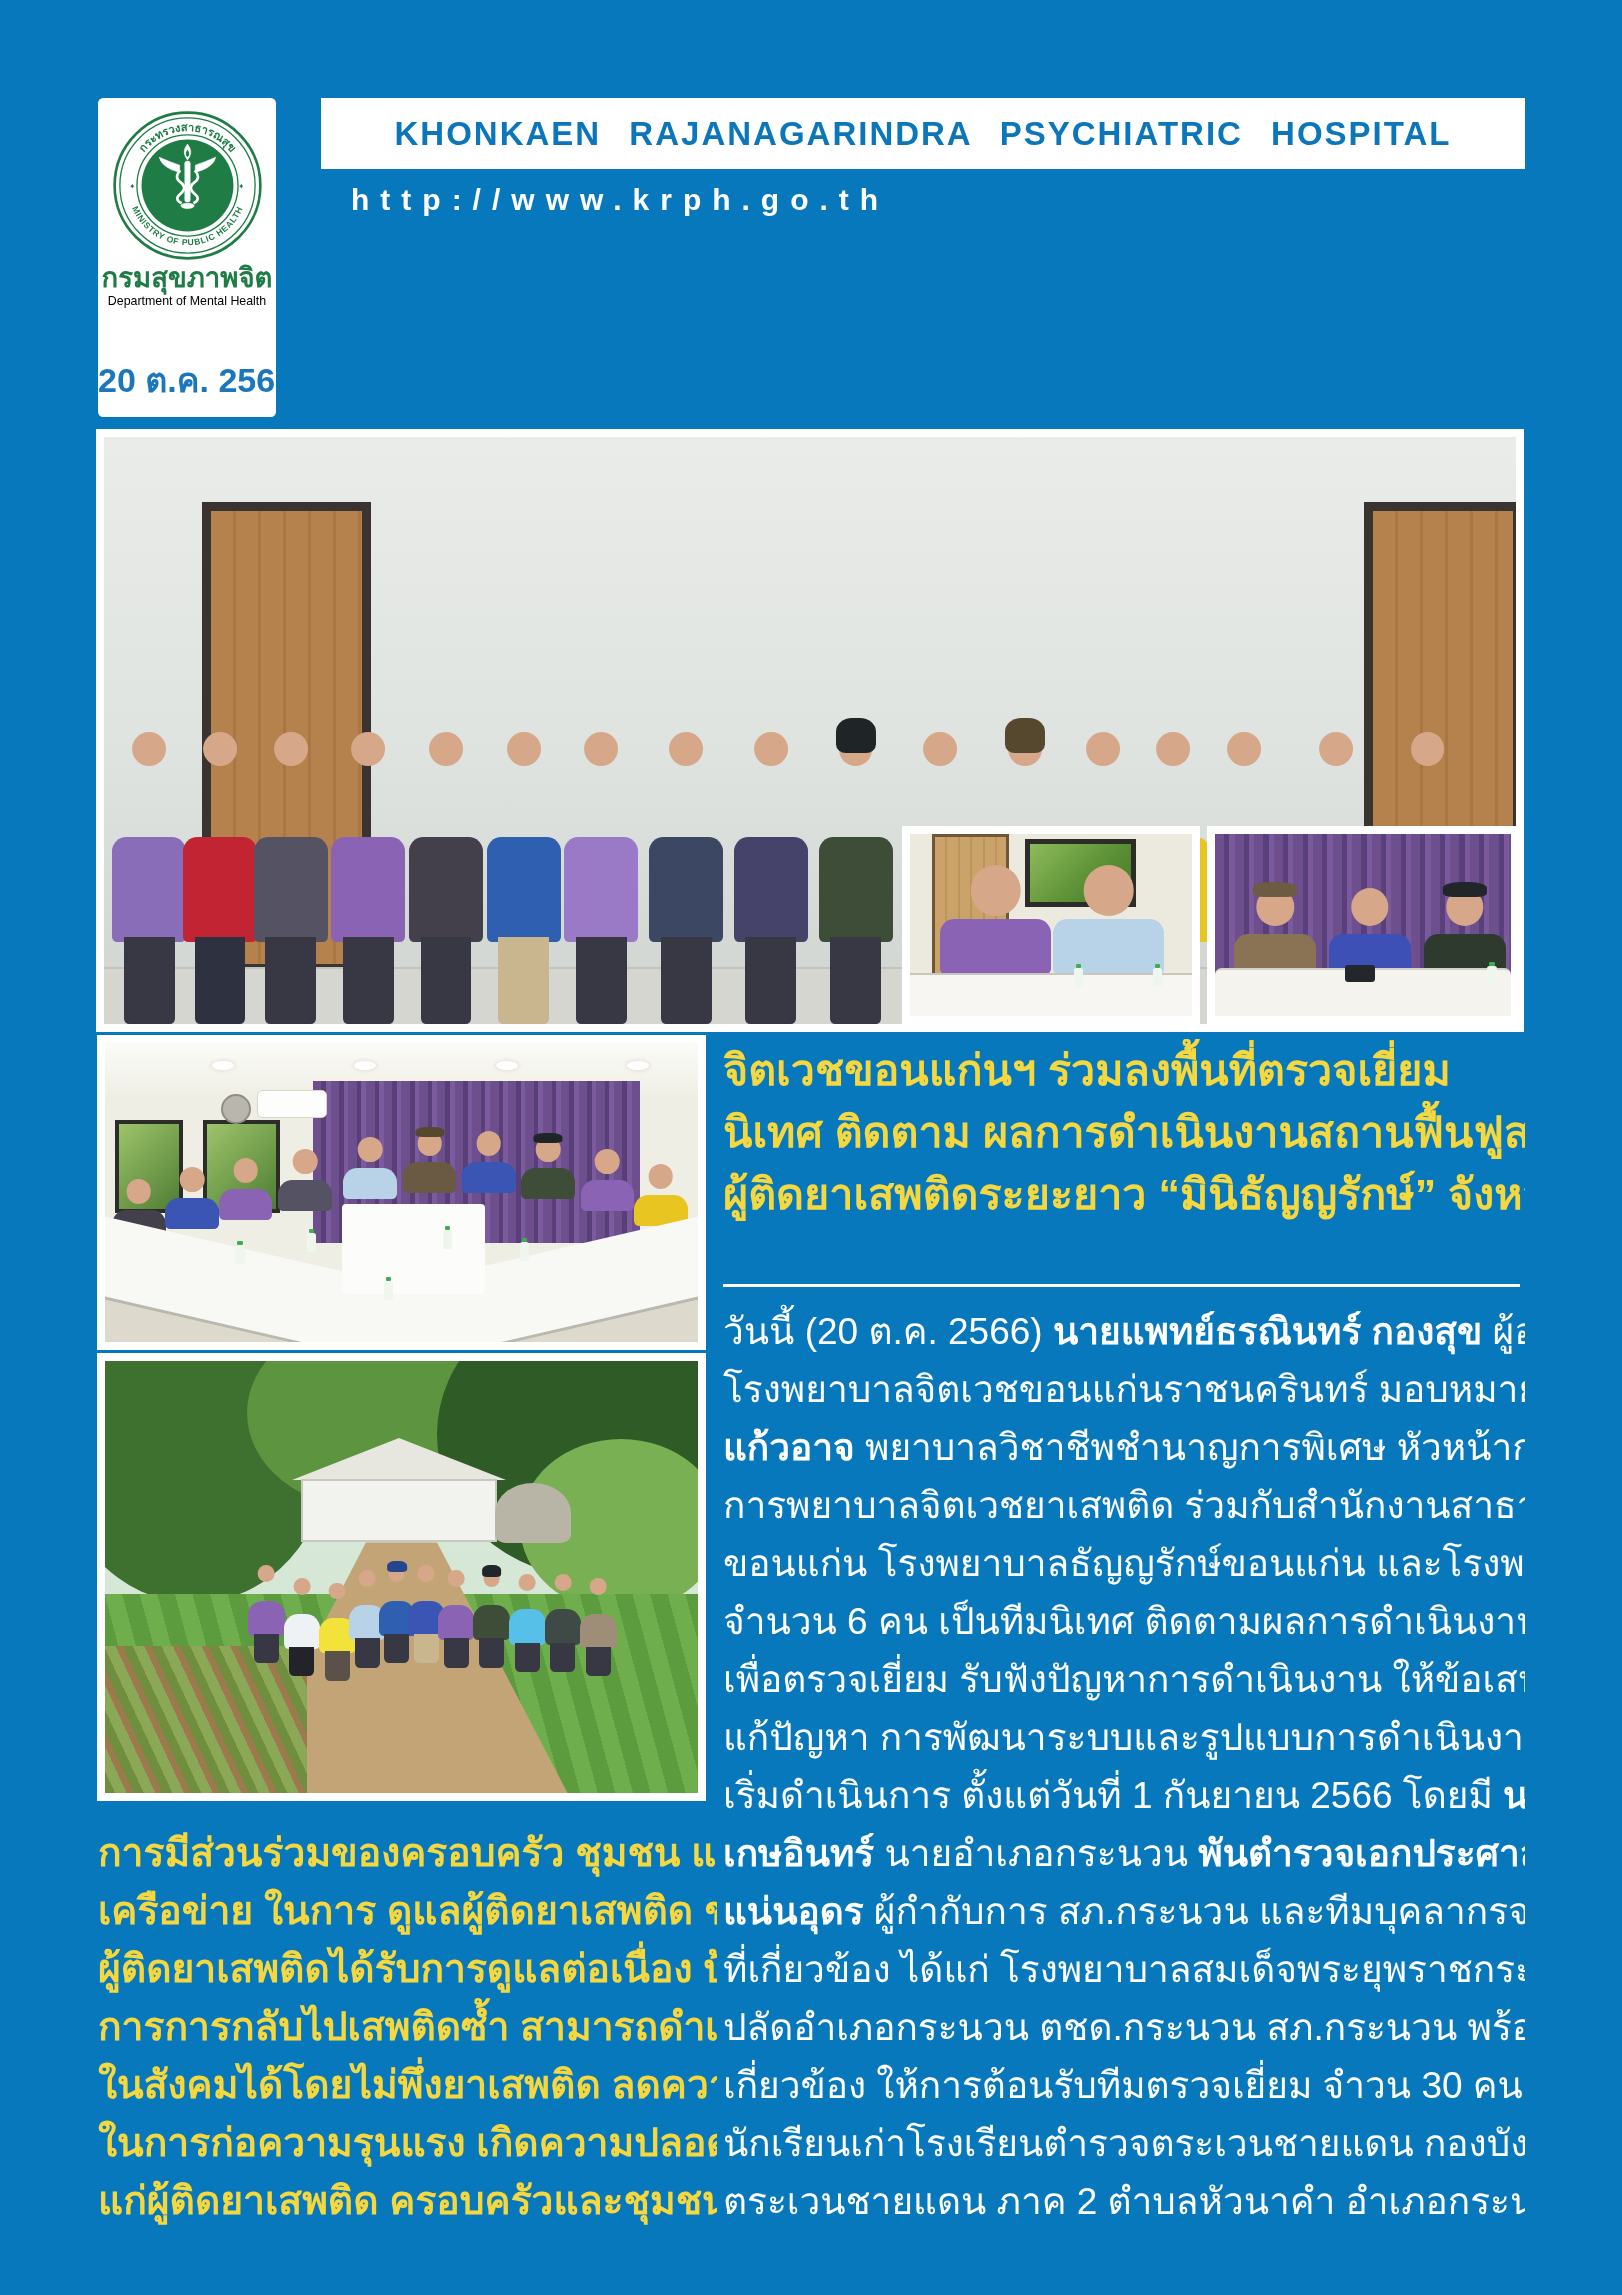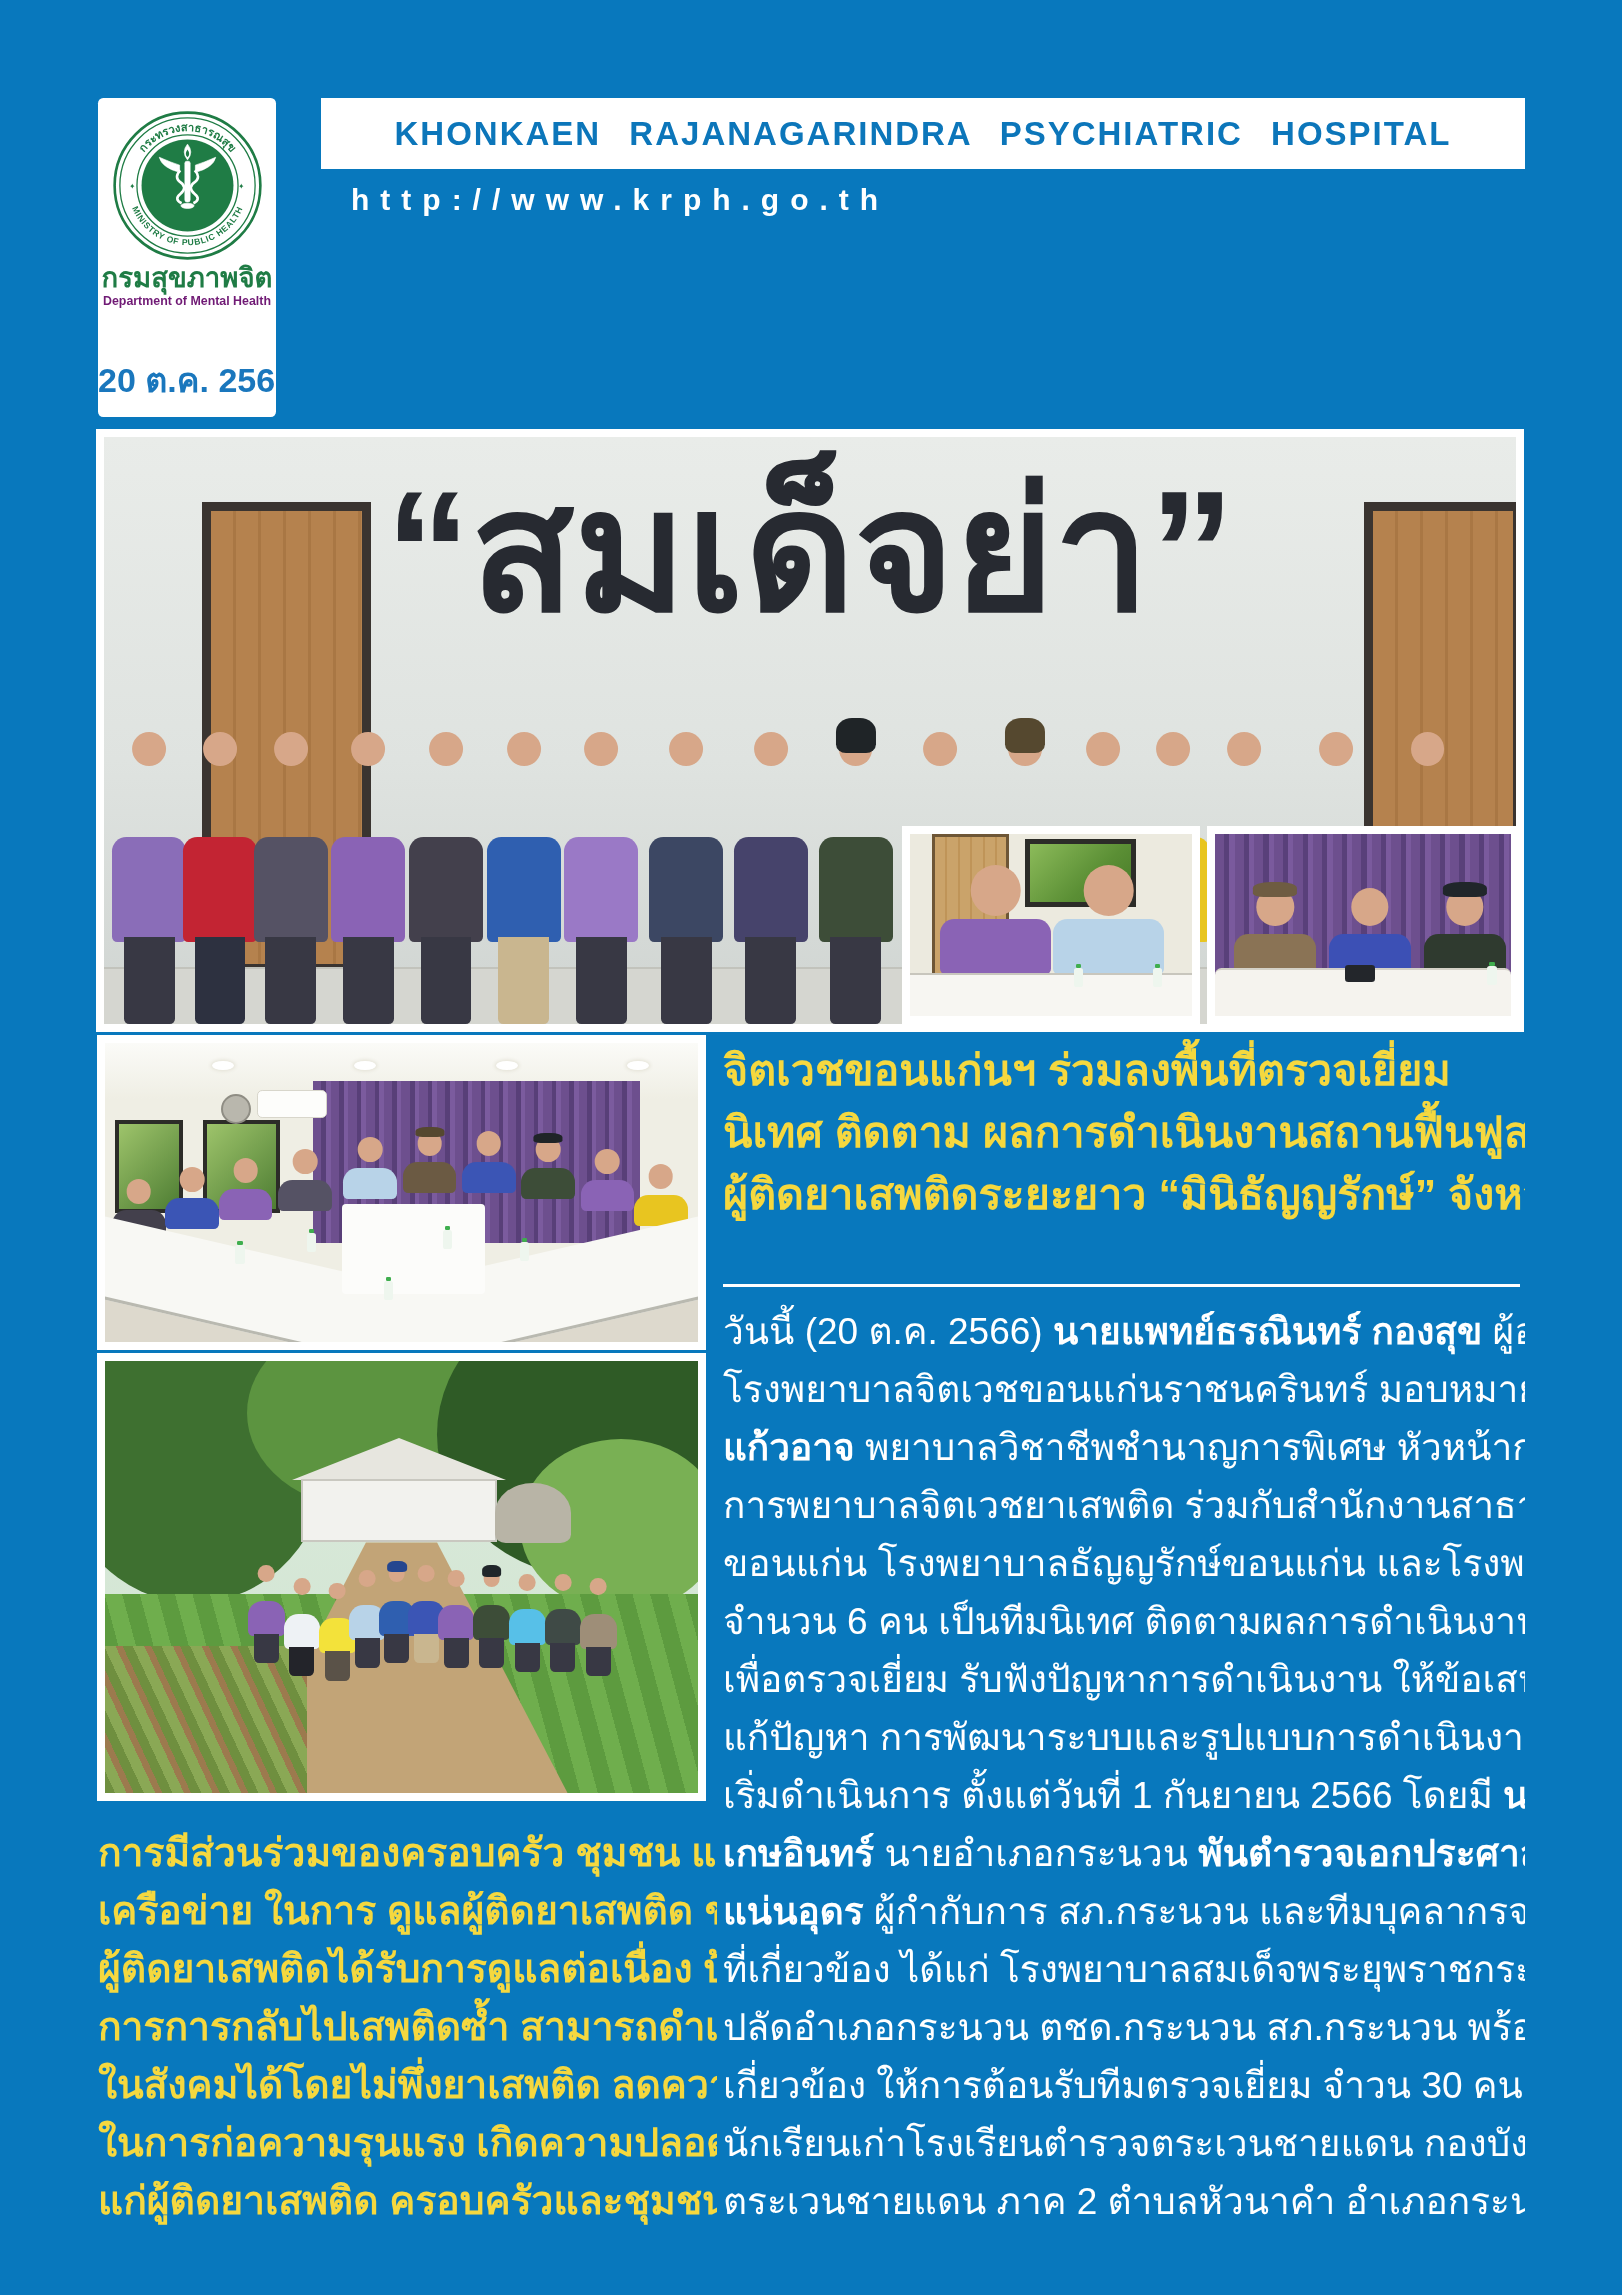--- a/index.html
+++ b/index.html
@@ -4,21 +4,21 @@
 <style>
   html,body{margin:0;padding:0;background:#0878bd;}
   #page{position:relative;width:1623px;height:2295px;background:#0878bd;overflow:hidden;
         font-family:"Liberation Sans","DejaVu Sans",sans-serif;}
 
   
   .logo-card{position:absolute;left:98px;top:98px;width:178px;height:319px;background:#fff;
              border-radius:5.2px;text-align:center;overflow:hidden;}
   .logo-card svg{display:block;margin:11.8px auto 0 auto;}
   .dept-th{font-size:27.5px;line-height:33px;font-weight:bold;color:#1f7c45;white-space:nowrap;}
-  .dept-en{font-size:12.4px;line-height:15.7px;font-weight:bold;color:#701a75;white-space:nowrap;}
+  .dept-en{font-size:12.4px;line-height:15.7px;font-weight:normal;color:#000000;white-space:nowrap;}
   .issue-date{position:absolute;left:0;right:0;bottom:10.5px;font-size:34px;font-weight:bold;
               color:#1a77bd;white-space:nowrap;}
   .band{position:absolute;left:321px;top:98px;width:1204px;height:71px;background:#fff;
         line-height:71px;text-align:center;font-size:33px;font-weight:bold;color:#0c76ba;
         letter-spacing:2px;word-spacing:17px;white-space:nowrap;overflow:hidden;}
   .site-url{position:absolute;left:351px;top:183px;font-size:30px;font-weight:bold;color:#fff;
             letter-spacing:11px;white-space:nowrap;}
   .big-title{position:absolute;left:321px;top:222px;width:1195px;height:209px;line-height:216px;
              text-align:right;font-size:126px;font-weight:bold;color:#fff;white-space:nowrap;overflow:hidden;}
 
@@ -142,21 +142,20 @@
     <div class="dept-en">Department of Mental Health</div>
     <div class="issue-date">20 ต.ค. 2566</div>
   </div>
 
   <div class="band">KHONKAEN RAJANAGARINDRA PSYCHIATRIC HOSPITAL</div>
   <div class="site-url">http://www.krph.go.th</div>
 
   <div id="photo-main" class="photo">
     <div class="scene">
       <div class="mp-wall"></div>
-      <div class="mp-sign">“สมเด็จย่า”</div>
       <div class="mp-door l"></div>
       <div class="mp-door r"></div>
       <div class="mp-floor"></div>
       <div style="position:absolute;inset:0;">
           <span class="pp" style="left: 0.5%; bottom: 0%; width: 77px; height: 292px;">
             <i class="hd"></i>
             <i class="bd" style="background:#8a6db8"></i>
             <i class="lg" style="background:#383844"></i>
           </span>
           <span class="pp" style="left: 5.5%; bottom: 0%; width: 77px; height: 292px;">

